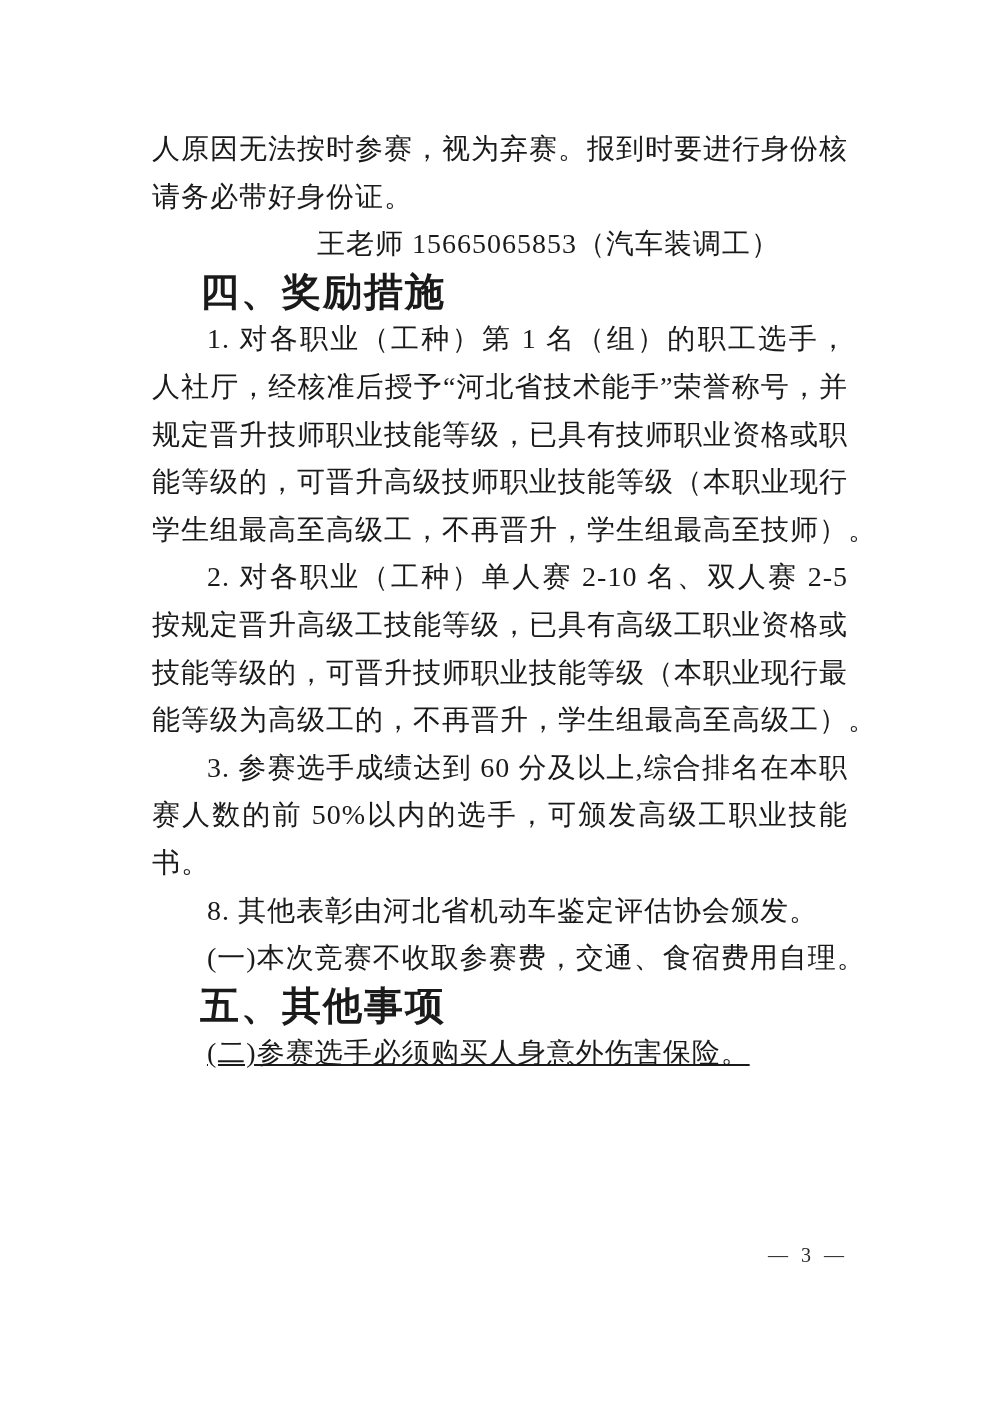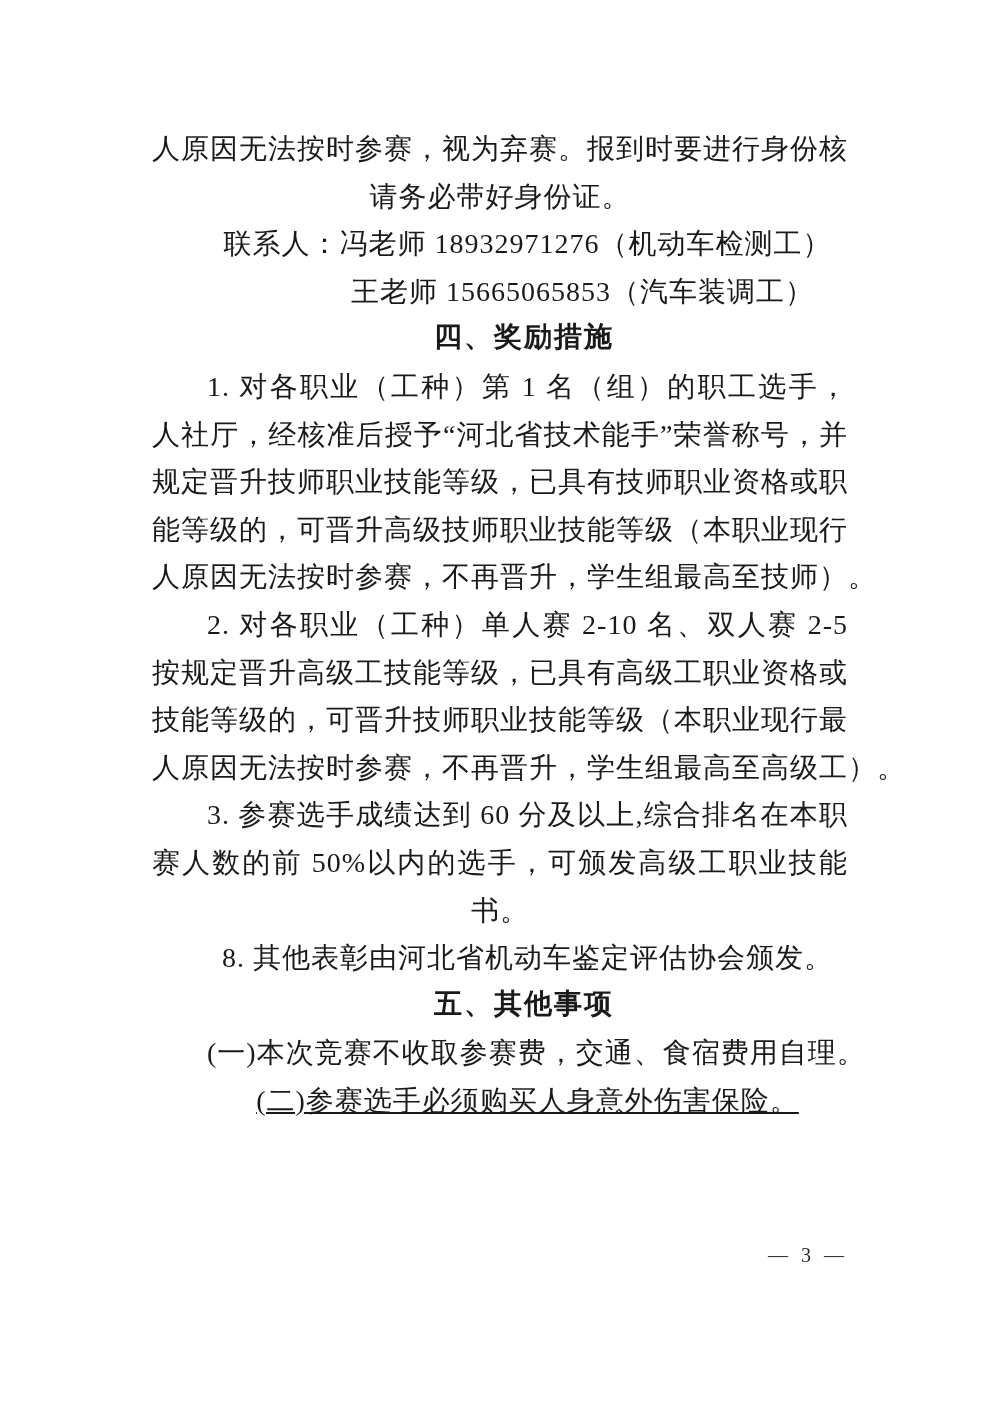--- a/index.html
+++ b/index.html
@@ -25,65 +25,63 @@
     left: 152px;
     top: 125px;
     width: 696px;
   }
   .line {
     height: 47.6px;
     line-height: 47.6px;
     font-size: 28px;
     letter-spacing: 1px;
     white-space: nowrap;
-    text-align: center;
   }
   .line.justify {
     white-space: normal;
     text-align: justify;
     text-align-last: justify;
     overflow: hidden;
   }
   .line.heading {
-    font-family: Liberation Mono, monospace;
+    font-family: Liberation Serif, serif;
     font-weight: bold;
-    font-size: 28px;
+    font-size: 39px;
     letter-spacing: 2px;
   }
   .pagenum {
     position: absolute;
     top: 1244px;
     right: 152px;
     font-size: 20px;
     letter-spacing: 4px;
     color: #2a2a2a;
     font-family: "Liberation Serif", serif;
   }
 </style>
 </head>
 <body>
 
 <div class="page">
   <div class="content" id="content">
       <div class="line justify">人原因无法按时参赛，视为弃赛。报到时要进行身份核验，</div>
       <div class="line">请务必带好身份证。</div>
-      <div class="line" style="padding-left: 55px;">联系人：冯老师 18932971276（机动车检测工）</div>
       <div class="line" style="padding-left: 165px;">王老师 15665065853（汽车装调工）</div>
       <div class="line heading" style="padding-left: 48px;">四、奖励措施</div>
       <div class="line justify" style="padding-left: 55px;">1. 对各职业（工种）第 1 名（组）的职工选手，报请省</div>
       <div class="line justify">人社厅，经核准后授予“河北省技术能手”荣誉称号，并按</div>
       <div class="line justify">规定晋升技师职业技能等级，已具有技师职业资格或职业技</div>
       <div class="line justify">能等级的，可晋升高级技师职业技能等级（本职业现行最高</div>
-      <div class="line">人原因无法按时参赛，不再晋升，学生组最高至技师）。</div>
+      <div class="line">学生组最高至高级工，不再晋升，学生组最高至技师）。</div>
       <div class="line justify" style="padding-left: 55px;">2. 对各职业（工种）单人赛 2-10 名、双人赛 2-5 名选手，</div>
       <div class="line justify">按规定晋升高级工技能等级，已具有高级工职业资格或职业</div>
       <div class="line justify">技能等级的，可晋升技师职业技能等级（本职业现行最高技</div>
-      <div class="line">人原因无法按时参赛，不再晋升，学生组最高至高级工）。</div>
+      <div class="line">能等级为高级工的，不再晋升，学生组最高至高级工）。</div>
       <div class="line justify" style="padding-left: 55px;">3. 参赛选手成绩达到 60 分及以上,综合排名在本职业参</div>
       <div class="line justify">赛人数的前 50%以内的选手，可颁发高级工职业技能等级证</div>
       <div class="line">书。</div>
       <div class="line" style="padding-left: 55px;">8. 其他表彰由河北省机动车鉴定评估协会颁发。</div>
+      <div class="line" style="padding-left: 55px;">(一)本次竞赛不收取参赛费，交通、食宿费用自理。</div>
       <div class="line heading" style="padding-left: 48px;">五、其他事项</div>
-      <div class="line" style="padding-left: 55px;">(一)本次竞赛不收取参赛费，交通、食宿费用自理。</div>
       <div class="line" style="padding-left: 55px; text-decoration: underline;">(二)参赛选手必须购买人身意外伤害保险。</div>
     </div>
   <div class="pagenum">— 3 —</div>
 </div>
 
 </body></html>

